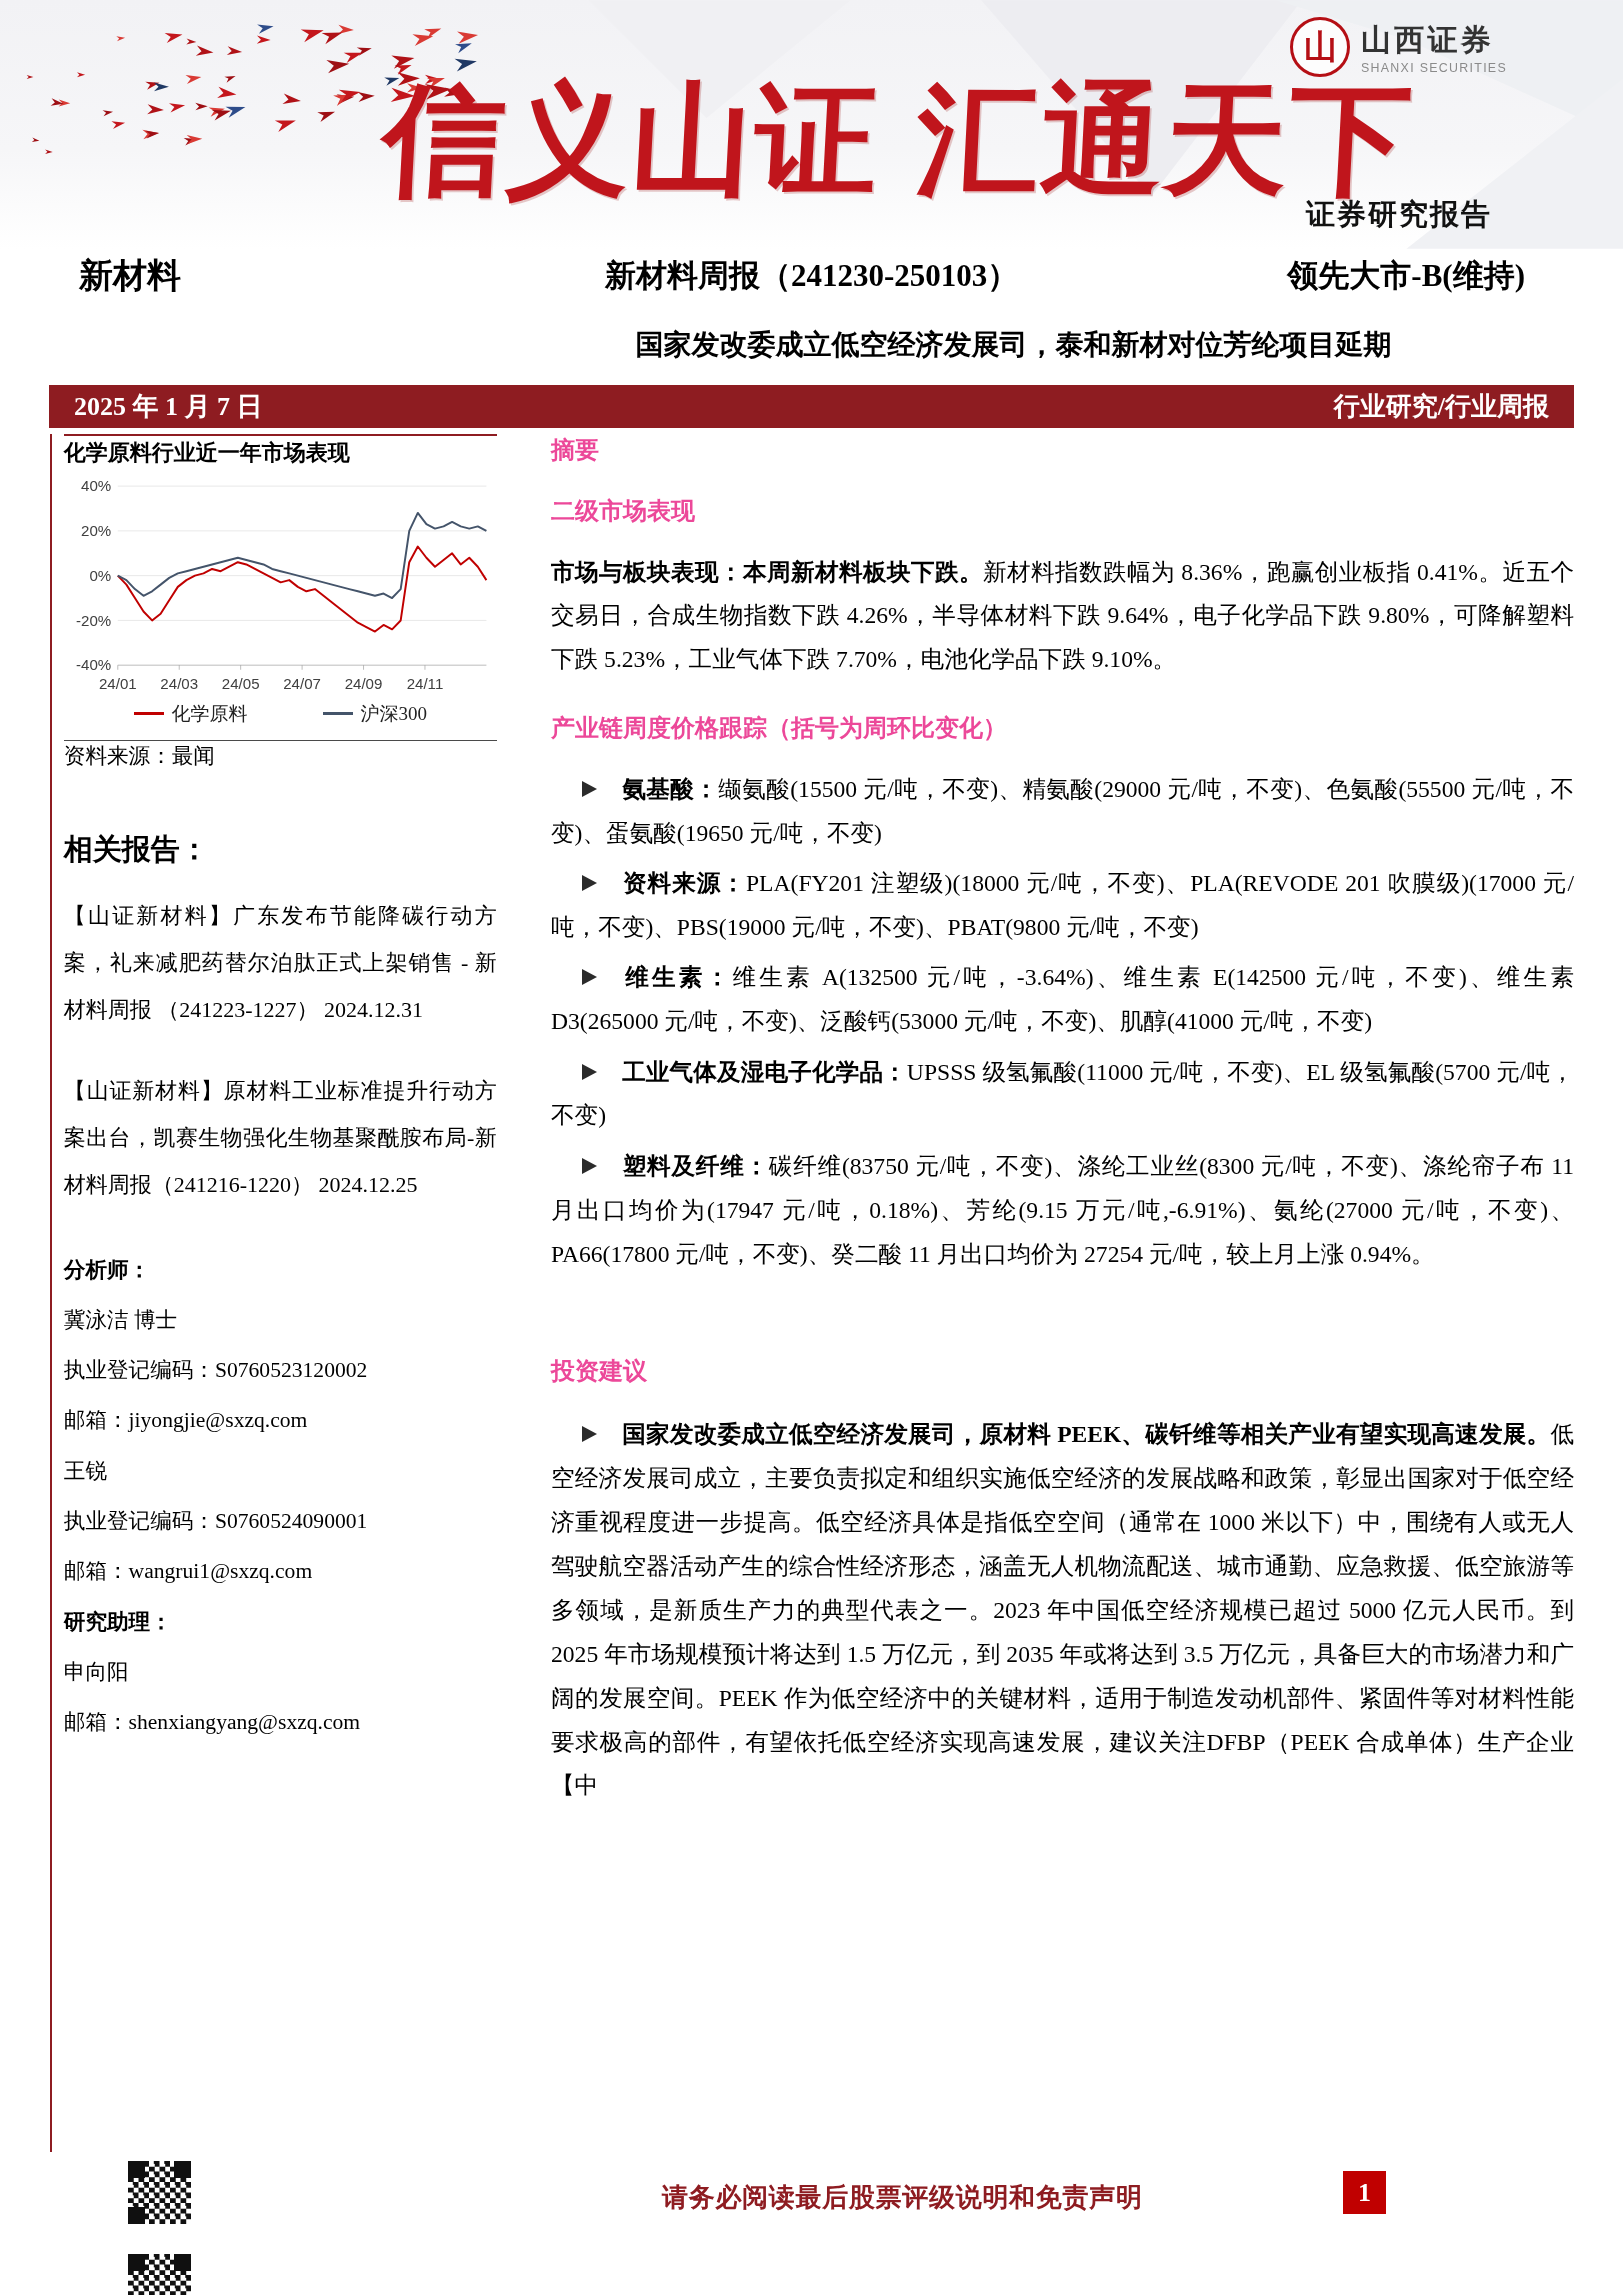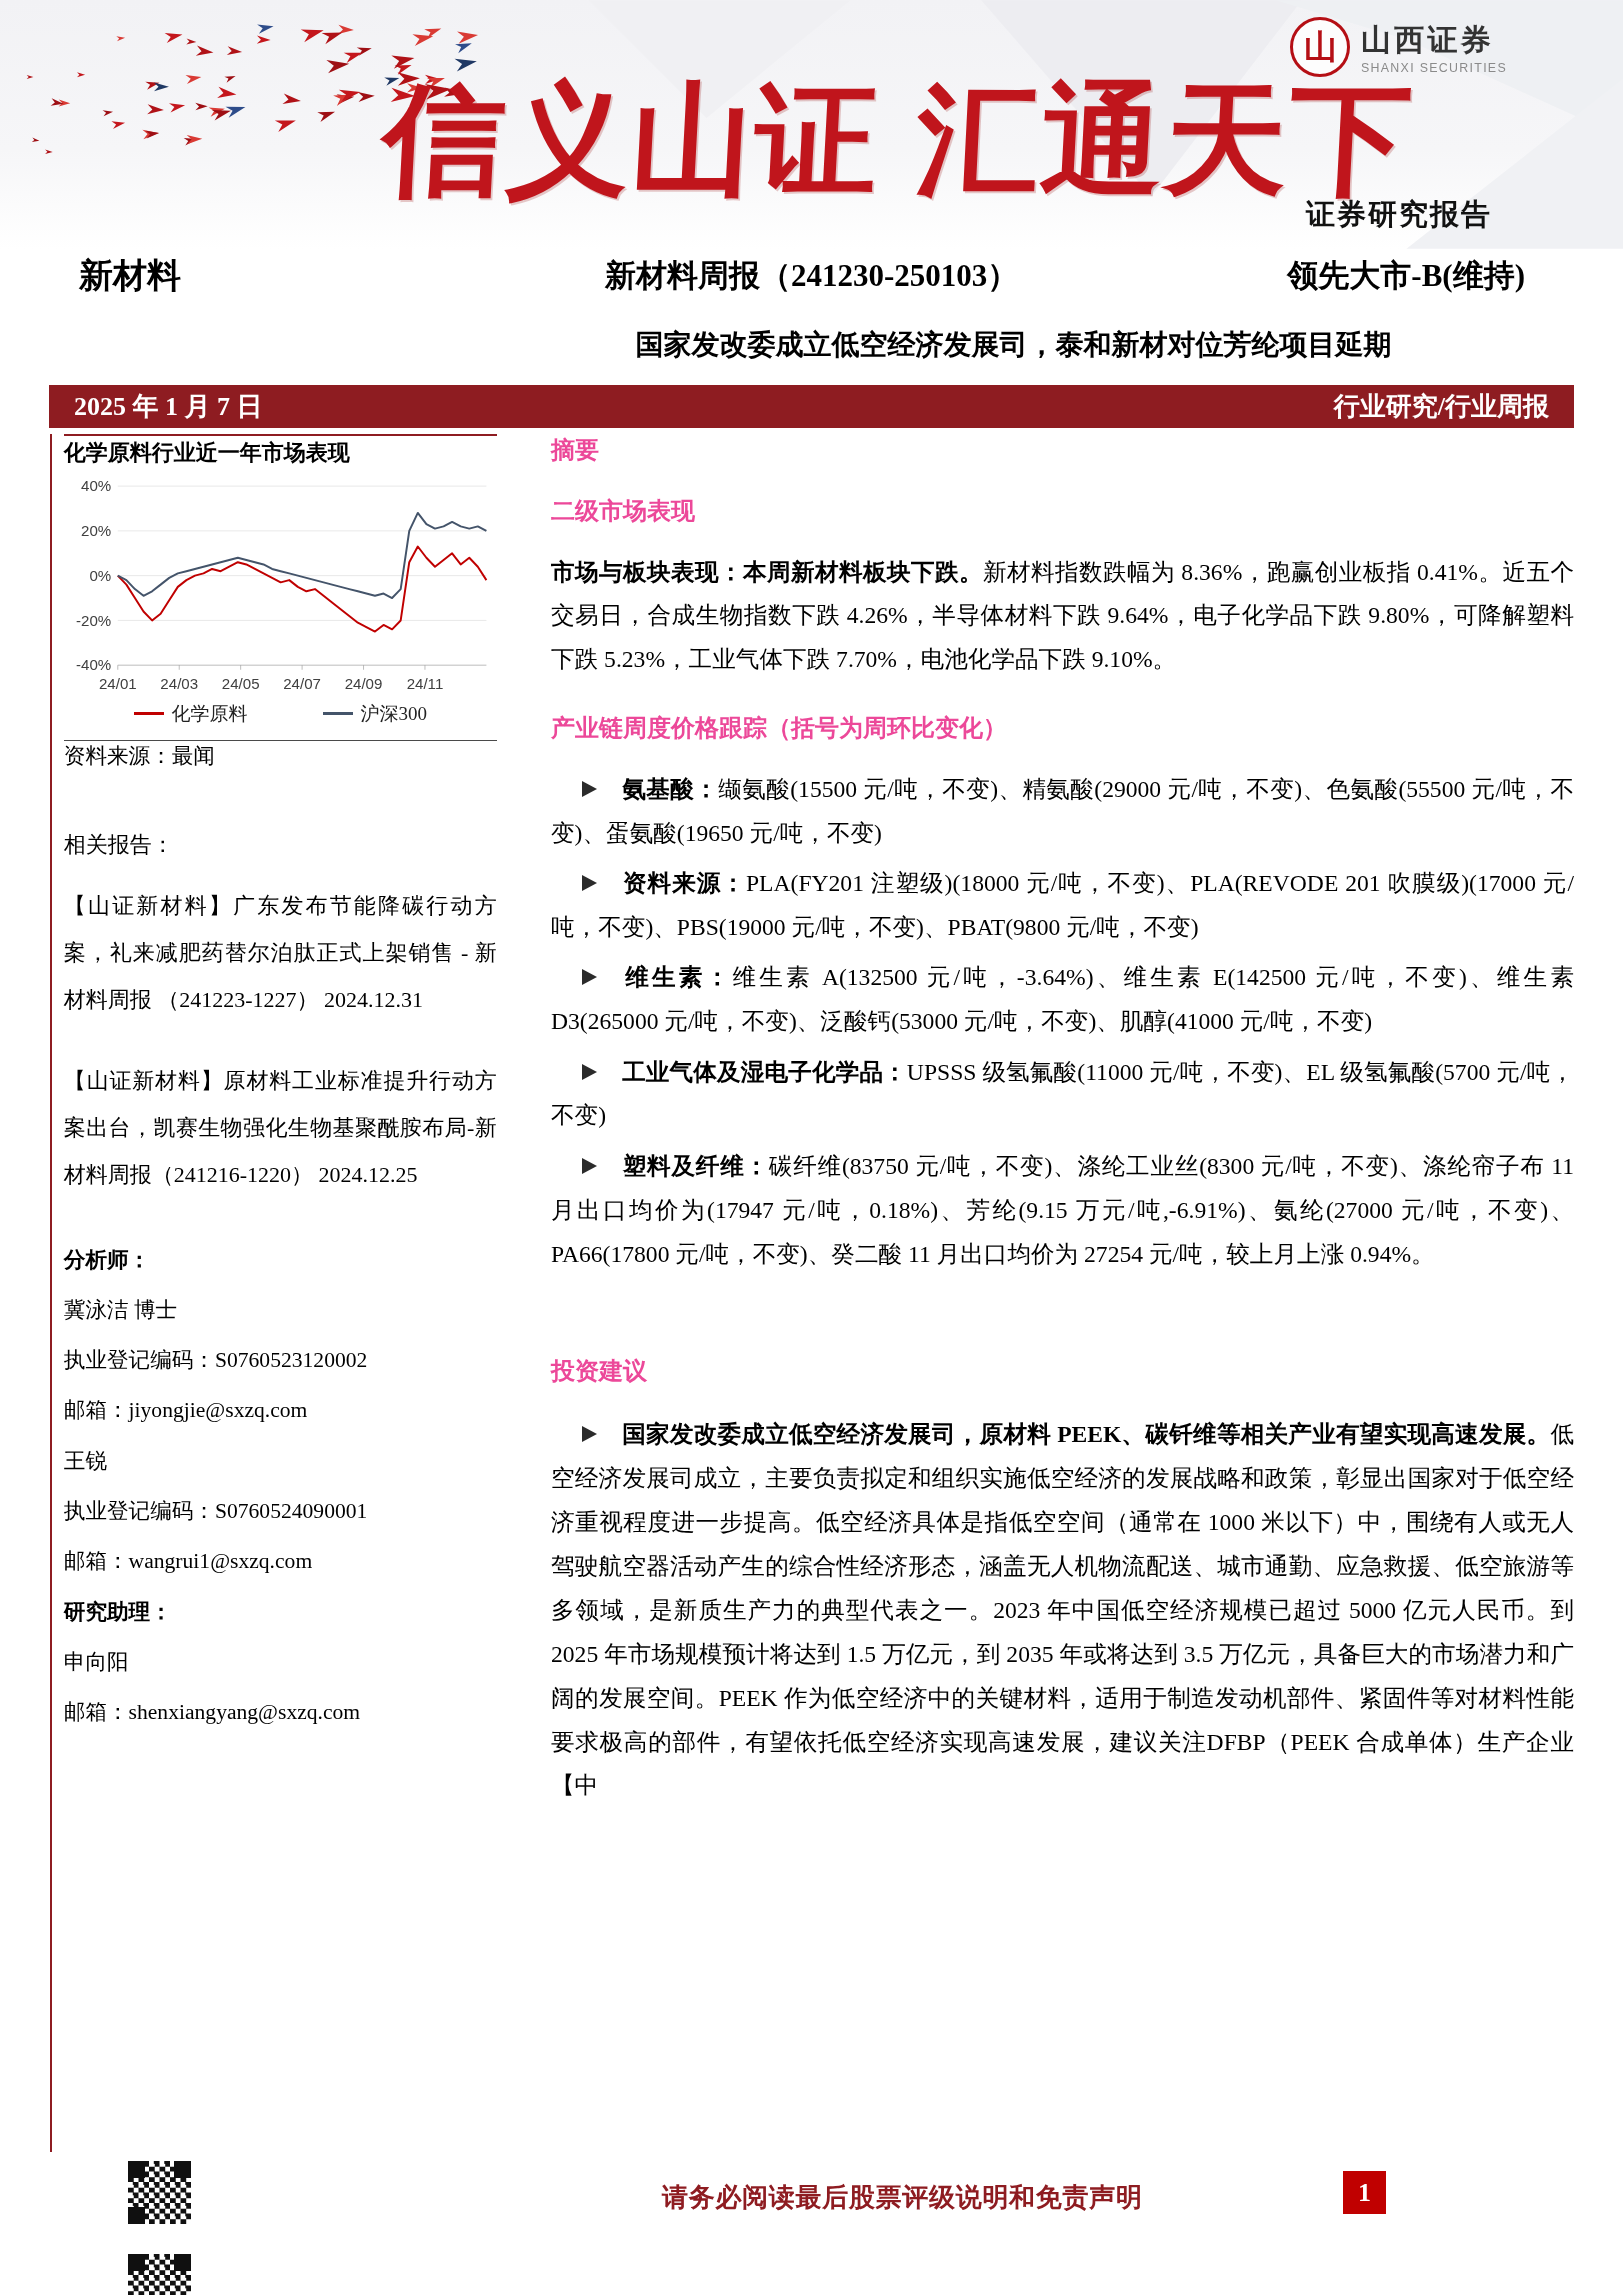--- a/index.html
+++ b/index.html
@@ -41,21 +41,21 @@
   .sidebar{width:463px;box-sizing:border-box;padding:0 18.3px 0 11.8px;}
   .chart-title{border-top:2.6px solid #8e1c21;padding-top:2px;font-size:22px;font-weight:bold;}
   svg.plot{display:block;width:100%;margin-top:5.2px;
      font-family:"Liberation Sans","DejaVu Sans",sans-serif;}
   .legend{display:flex;justify-content:center;gap:75px;font-size:19px;color:#222;margin:1.3px 0 13px;}
   .legend-item{display:flex;align-items:center;gap:7.9px;}
   .swatch{display:inline-block;width:30px;height:3.3px;background:#c00000;}
   .divider{border-top:1.3px solid #4a4a4a;}
   .source{font-size:21.6px;}
   .related{margin-top:60px;}
-  .side-heading{font-size:22px;font-weight:normal;}
+  .side-heading{font-size:29px;font-weight:bold;}
   .report-item{font-size:22px;line-height:2.15;text-align:justify;margin:22px 0 33px;}
   .analysts{margin-top:36px;}
   .analysts p{font-size:21.6px;line-height:2.33;margin:0;}
   .analysts p.bold{font-weight:bold;}
 
   .content{flex:1;box-sizing:border-box;padding-left:36px;}
   .red-h{color:#ec4899;font-weight:bold;font-size:24px;margin:0;}
   .h-summary{margin-bottom:29px;}
   .h-sec{margin:30px 0 23.6px;}
   .h-invest{margin:79px 0 26px;}

